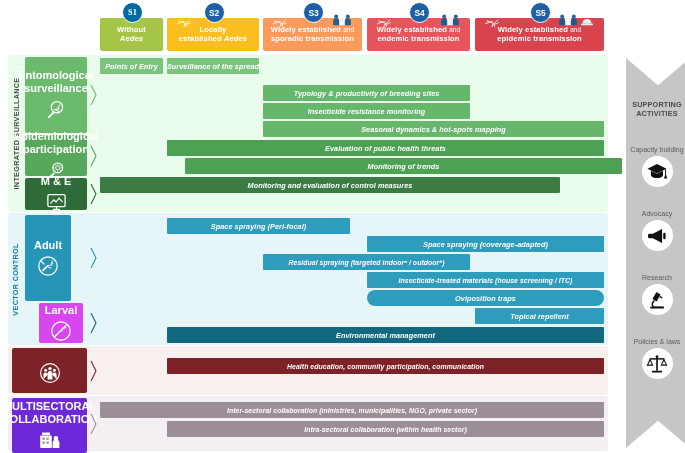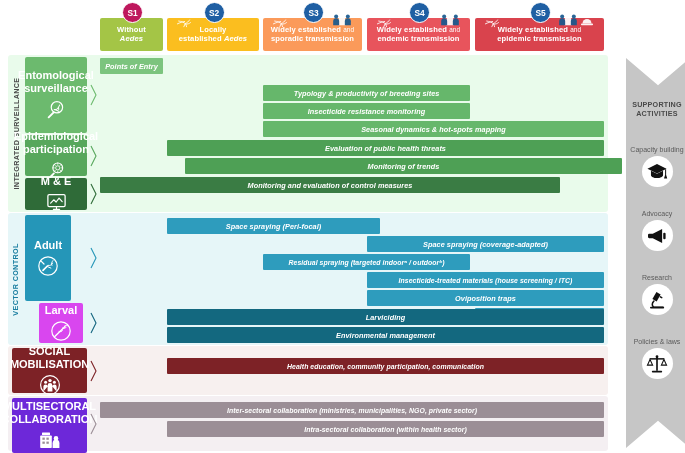--- a/index.html
+++ b/index.html
@@ -91,21 +91,21 @@
   }
 </style>
 </head>
 <body>
 
 <div id="stage-header">
     <div class="stage-card" style="left: 100px; width: 63px; background: rgb(164, 197, 70);">
       <div>Without</div>
       <div class="l2"><span class="ital">Aedes</span></div>
     </div>
-    <div class="stage-badge" style="left: 122px; background: #be185d;">S1</div>
+    <div class="stage-badge" style="left: 122px; background: #0369a1; font-family: Liberation Serif, serif;">S1</div>
     <div class="stage-card" style="left: 167px; width: 92px; background: rgb(251, 190, 31);">
       <div>Locally</div>
       <div class="l2">established <span class="ital">Aedes</span></div>
     </div>
     <div class="stage-badge" style="left: 203.5px; background: rgb(31, 95, 163);">S2</div>
     <div class="mos-ico" style="left: 175px; top: 12px;"><svg viewBox="0 0 24 24" width="19" height="19" fill="none" stroke="#ffffff" stroke-width="1.15" stroke-linecap="round">
         <path d="M3 15c3.4-1.6 6.2-2.6 9.2-3M4.6 11.4c3.4.4 6.4 1.6 8.6 3.4M13 14.6c2.4-1 4.2-2.6 5.4-4.6M13.4 15.2c2.6.2 4.6-.4 6.2-1.8M12.6 15.2l-1.4 3.4M13.6 15.4l1 3.2"></path>
       </svg></div>
     <div class="stage-card" style="left: 263px; width: 99px; background: rgb(251, 154, 90);">
       <div><span>Widely established </span><span class="sm">and</span></div>
@@ -204,20 +204,21 @@
             <rect x="2.6" y="4" width="18.8" height="13" rx="1.4" fill="none" stroke="#ffffff" stroke-width="1.4"></rect>
             <path d="M5.6 13.2l3.4-3.6 2.6 2.4 3.2-4.2 3.4 3.8" fill="none" stroke="#ffffff" stroke-width="1.3" stroke-linecap="round" stroke-linejoin="round"></path>
             <path d="M8.6 20h6.8M12 17v3" stroke="#ffffff" stroke-width="1.3" stroke-linecap="round"></path>
           </svg>
         </div>
       </div>
       <div class="chev" style="left: 90px; top: 127px;"><svg viewBox="0 0 7 24" width="7" height="24">
           <path d="M1 2 L6 12 L1 22" fill="none" stroke="#2f6b38" stroke-width="1.1"></path>
         </svg></div>
       <div class="bar" style="left: 100px; width: 63px; top: 3px; background: rgb(124, 196, 126);">Points of Entry</div>
+      <div class="bar" style="left: 167px; width: 92px; top: 3px; background: rgb(124, 196, 126);">Surveillance of the spread</div>
       <div class="bar" style="left: 263px; width: 207px; top: 48px; background: rgb(102, 183, 107);">Insecticide resistance monitoring</div>
       <div class="bar" style="left: 263px; width: 207px; top: 30px; background: rgb(102, 183, 107);">Typology &amp; productivity of breeding sites</div>
       <div class="bar" style="left: 263px; width: 341px; top: 66px; background: rgb(102, 183, 107);">Seasonal dynamics &amp; hot-spots mapping</div>
       <div class="bar" style="left: 167px; width: 437px; top: 85px; background: rgb(78, 160, 85);">Evaluation of public health threats</div>
       <div class="bar" style="left: 185px; width: 437px; top: 103px; background: rgb(78, 160, 85);">Monitoring of trends</div>
       <div class="bar" style="left: 100px; width: 460px; top: 122px; background: rgb(58, 124, 68);">Monitoring and evaluation of control measures</div>
     </div>
     <div class="band" style="top: 158px; height: 132px;">
       <div class="band-bg" style="background: rgb(230, 246, 248);"></div>
       <div class="rail">
@@ -243,33 +244,31 @@
           <svg viewBox="0 0 24 24" width="26" height="24" fill="none">
             <circle cx="12" cy="12" r="9.2" fill="none" stroke="#ffffff" stroke-width="1.2"></circle>
             <path d="M5.8 17.6L16 7.4" stroke="#ffffff" stroke-width="1.4" stroke-linecap="round"></path>
             <path d="M15.4 7.2c1.2-1.1 2.6-1.2 3.6-.3M13.5 9.1c1.6.6 3 .2 3.9-1M10 12.5c1.4.5 2.6.2 3.4-.8" stroke="#ffffff" stroke-width="1" fill="none" stroke-linecap="round"></path>
           </svg>
         </div>
       </div>
       <div class="chev" style="left: 90px; top: 98px;"><svg viewBox="0 0 7 24" width="7" height="24">
           <path d="M1 2 L6 12 L1 22" fill="none" stroke="#12647f" stroke-width="1.1"></path>
         </svg></div>
-      <div class="bar" style="left: 167px; width: 213px; top: 5px; background: rgb(46, 156, 189);">Space spraying (Peri-focal)</div>
+      <div class="bar" style="left: 167px; width: 183px; top: 5px; background: rgb(46, 156, 189);">Space spraying (Peri-focal)</div>
       <div class="bar" style="left: 367px; width: 237px; top: 23px; background: rgb(46, 156, 189);">Space spraying (coverage-adapted)</div>
       <div class="bar small" style="left: 263px; width: 207px; top: 41px; background: rgb(46, 156, 189);">Residual spraying (targeted indoorᵃ / outdoorᵇ)</div>
       <div class="bar small" style="left: 367px; width: 237px; top: 59px; background: rgb(46, 156, 189);">Insecticide-treated materials (house screening / ITC)</div>
-      <div class="bar" style="left: 367px; width: 237px; top: 77px; background: rgb(46, 156, 189);">Oviposition traps</div>
+      <div class="bar" style="left: 367px; width: 237px; top: 77px; background: rgb(46, 156, 189); border-radius: 8px;">Oviposition traps</div>
       <div class="bar" style="left: 475px; width: 129px; top: 95px; background: rgb(46, 156, 189);">Topical repellent</div>
-      <div class="bar" style="left: 167px; width: 437px; top: 96px; background: rgb(19, 104, 127);">Larviciding</div>
       <div class="bar" style="left: 167px; width: 437px; top: 114px; background: rgb(19, 104, 127);">Environmental management</div>
     </div>
     <div class="band" style="top: 291px; height: 49px;">
       <div class="band-bg" style="background: rgb(247, 240, 239);"></div>
       <div class="catbox" style="left: 12px; width: 75px; top: 2px; height: 45px; background: rgb(125, 34, 38);">
-        <div class="ctxt">SOCIAL MOBILISATION</div>
         <div class="catico">
           <svg viewBox="0 0 24 24" width="24" height="24" fill="#ffffff">
             <circle cx="12" cy="12" r="9.4" fill="none" stroke="#ffffff" stroke-width="1.2"></circle>
             <circle cx="12" cy="7.6" r="1.7"></circle>
             <circle cx="7.6" cy="9.2" r="1.5"></circle>
             <circle cx="16.4" cy="9.2" r="1.5"></circle>
             <path d="M9.6 18.6v-6.1a2.4 2.4 0 0 1 4.8 0v6.1zM5.4 18.6v-5a2.1 2.1 0 0 1 4.2 0M14.4 13.6a2.1 2.1 0 0 1 4.2 0v5"></path>
           </svg>
         </div>
       </div>

